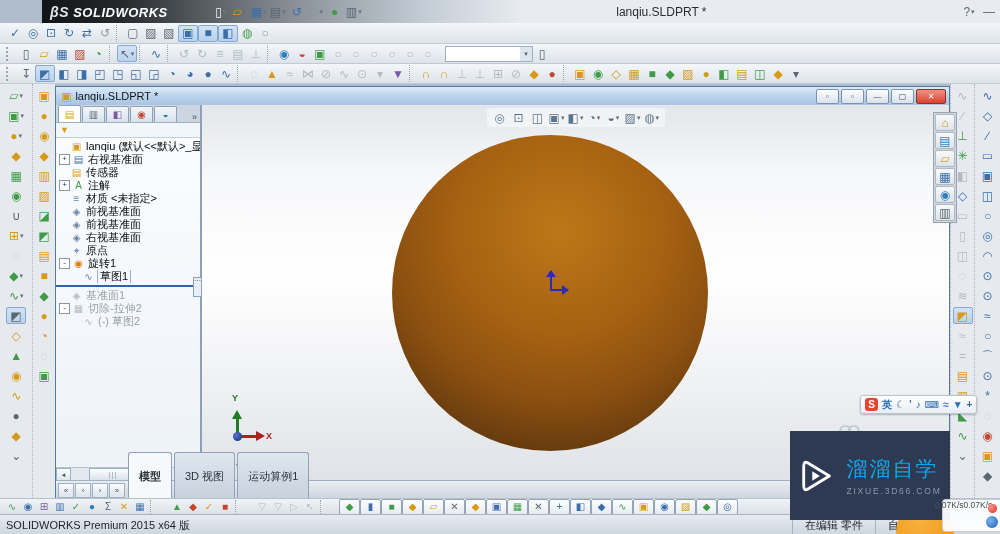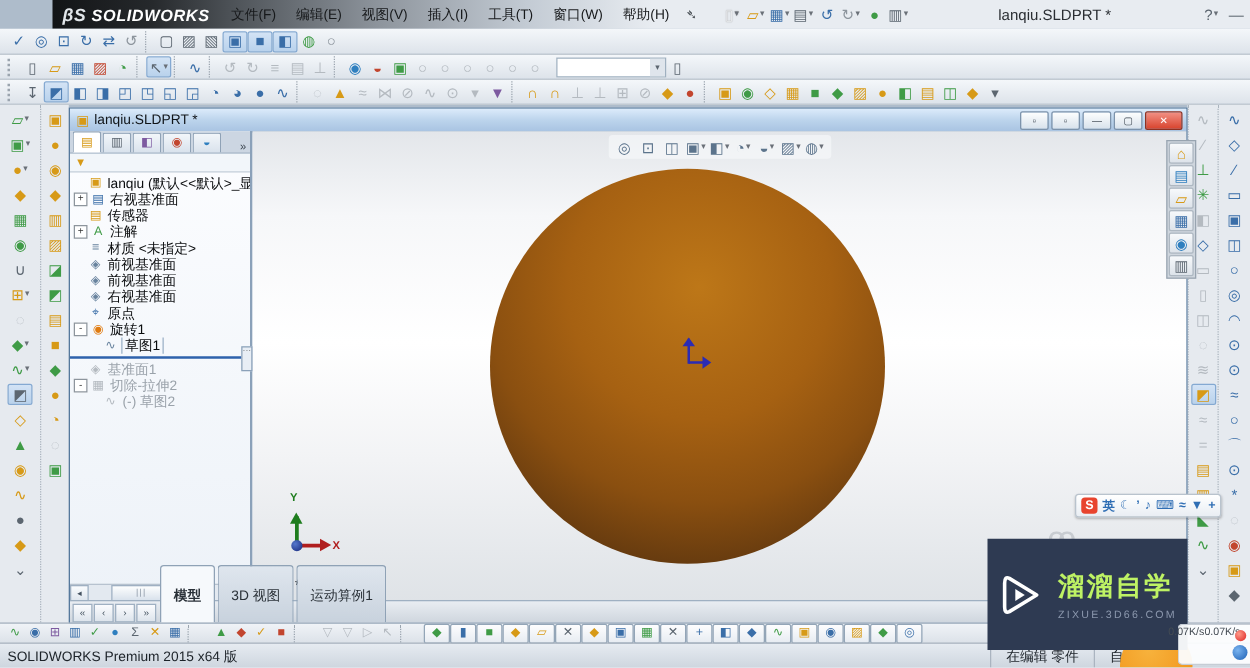--- a/index.html
+++ b/index.html
@@ -124,21 +124,21 @@
   #bottombar .tbi{height:14px;min-width:16px;font-size:10px;}
   #bottombar .tbi.boxed{border:1px solid #93a5b7;background:linear-gradient(#fdfdfe,#e7ecf2);min-width:19px;}
   #statusbar{position:absolute;left:0;right:0;top:514px;height:20px;background:linear-gradient(#e6ebf1,#cdd5de);
      border-top:1px solid #aab4c0;display:flex;align-items:center;color:#1c2228;}
   #statusleft{padding-left:6px;}
   #statusright{margin-left:auto;display:flex;align-items:center;height:100%;}
   .scell{border-left:1px solid #aab4c0;height:100%;display:flex;align-items:center;padding:0 12px;}
   
   #watermark{position:absolute;left:790px;top:431px;width:160px;height:89px;background:#2e3a52;z-index:50;
      display:flex;align-items:center;justify-content:center;gap:10px;}
-  #wmtext .wm1{color:#bef264;font-size:21px;font-weight:bold;letter-spacing:2px;}
+  #wmtext .wm1{color:#0ea5e9;font-size:21px;font-weight:normal;letter-spacing:2px;}
   #wmtext .wm2{color:#8b97ad;font-size:8.5px;letter-spacing:1.8px;margin-top:3px;text-align:center;}
   #orangecircle{position:absolute;left:896px;top:503px;width:58px;height:58px;border-radius:50%;z-index:40;
      background:radial-gradient(circle at 40% 30%,#f7b23c,#ef8d12);}
   #netwidget{position:absolute;right:0;top:499px;width:58px;height:33px;background:rgba(252,253,254,.95);
      border:1px solid #c6cdd5;border-right:none;border-radius:4px 0 0 4px;z-index:60;
      display:flex;justify-content:center;padding-right:16px;box-sizing:border-box;}
   #netwidget .spd{text-align:right;font-size:8.5px;color:#454c54;line-height:11px;}
   #netwidget .orb1{position:absolute;right:3px;top:4px;width:9px;height:9px;border-radius:50%;background:radial-gradient(circle at 35% 35%,#f98,#d22);}
   #netwidget .orb2{position:absolute;right:2px;bottom:3px;width:12px;height:12px;border-radius:50%;background:radial-gradient(circle at 35% 35%,#7ab4f0,#1b5fb4);}
   #ime{position:absolute;left:860px;top:395px;height:17px;z-index:55;background:linear-gradient(#ffffff,#e9eef4);
@@ -147,30 +147,20 @@
   #ime .logo{background:#e8442e;color:#fff;border-radius:3px;width:13px;height:13px;display:flex;align-items:center;justify-content:center;font-size:10px;}
   .faintcircles{position:absolute;left:636px;top:310px;color:#c8ccd1;font-size:26px;letter-spacing:-6px;z-index:2;}
 </style>
 </head>
 <body>
 
 <div id="app">
 
   <div id="titlebar">
     <div id="logo"><span class="ds"> βS</span> <span>SOLIDWORKS</span></div>
-    <div id="menus">
-
-    <span class="menu-item">文件(F)</span>
-        <span class="menu-item">编辑(E)</span>
-        <span class="menu-item">视图(V)</span>
-        <span class="menu-item">插入(I)</span>
-        <span class="menu-item">工具(T)</span>
-        <span class="menu-item">窗口(W)</span>
-        <span class="menu-item">帮助(H)</span>
-      </div>
     <span id="pin-icon">➴</span>
     <div id="qa">
 
     <span class="tbi c-white">
           <span class="g">▯</span>
           <span class="tcaret">▾</span>
         </span>
         <span class="tbi c-gold">
           <span class="g">▱</span>
           <span class="tcaret">▾</span>

